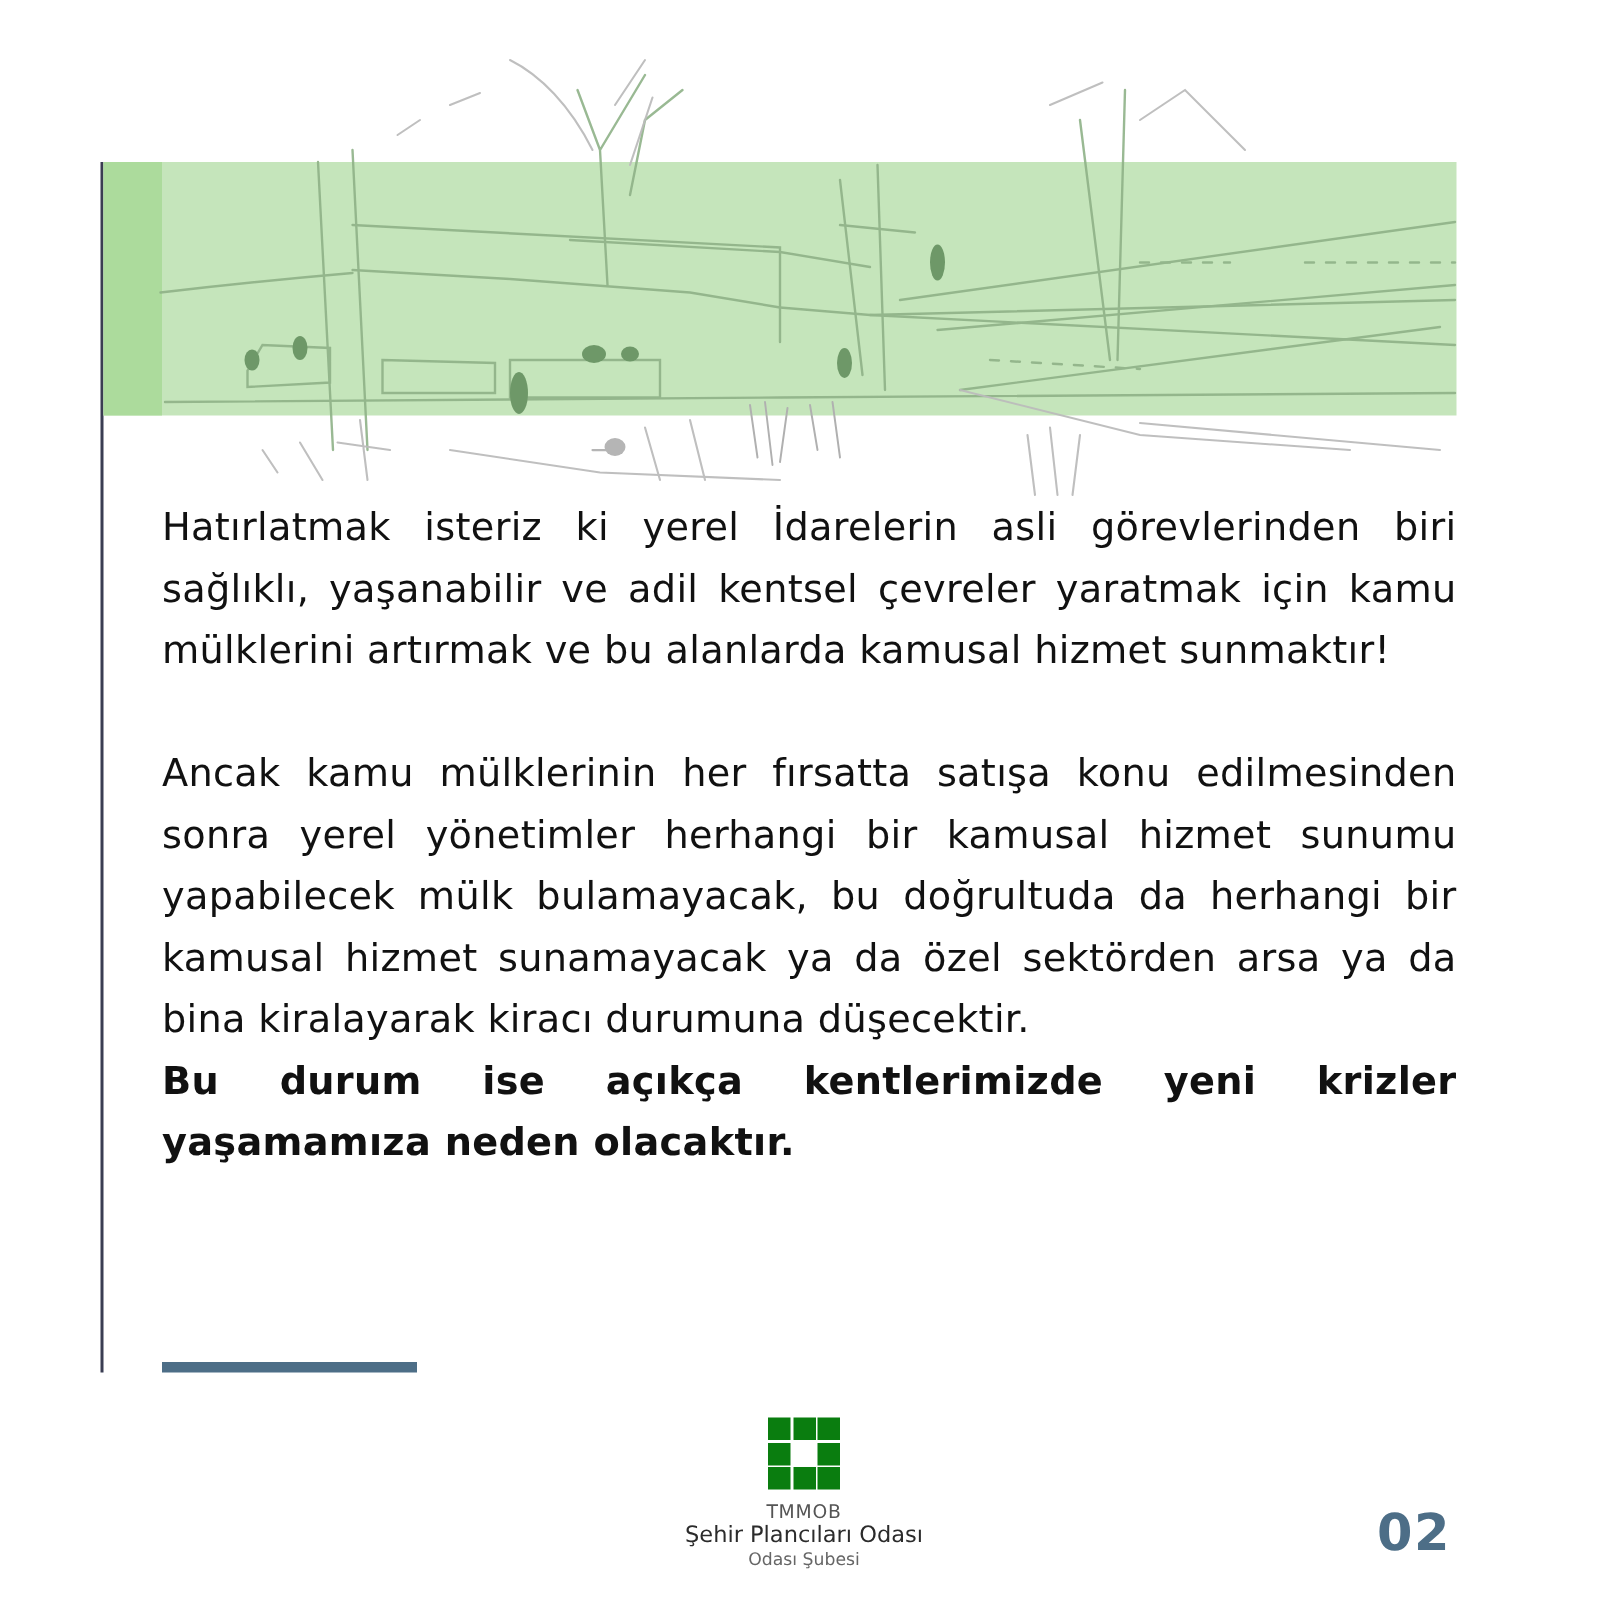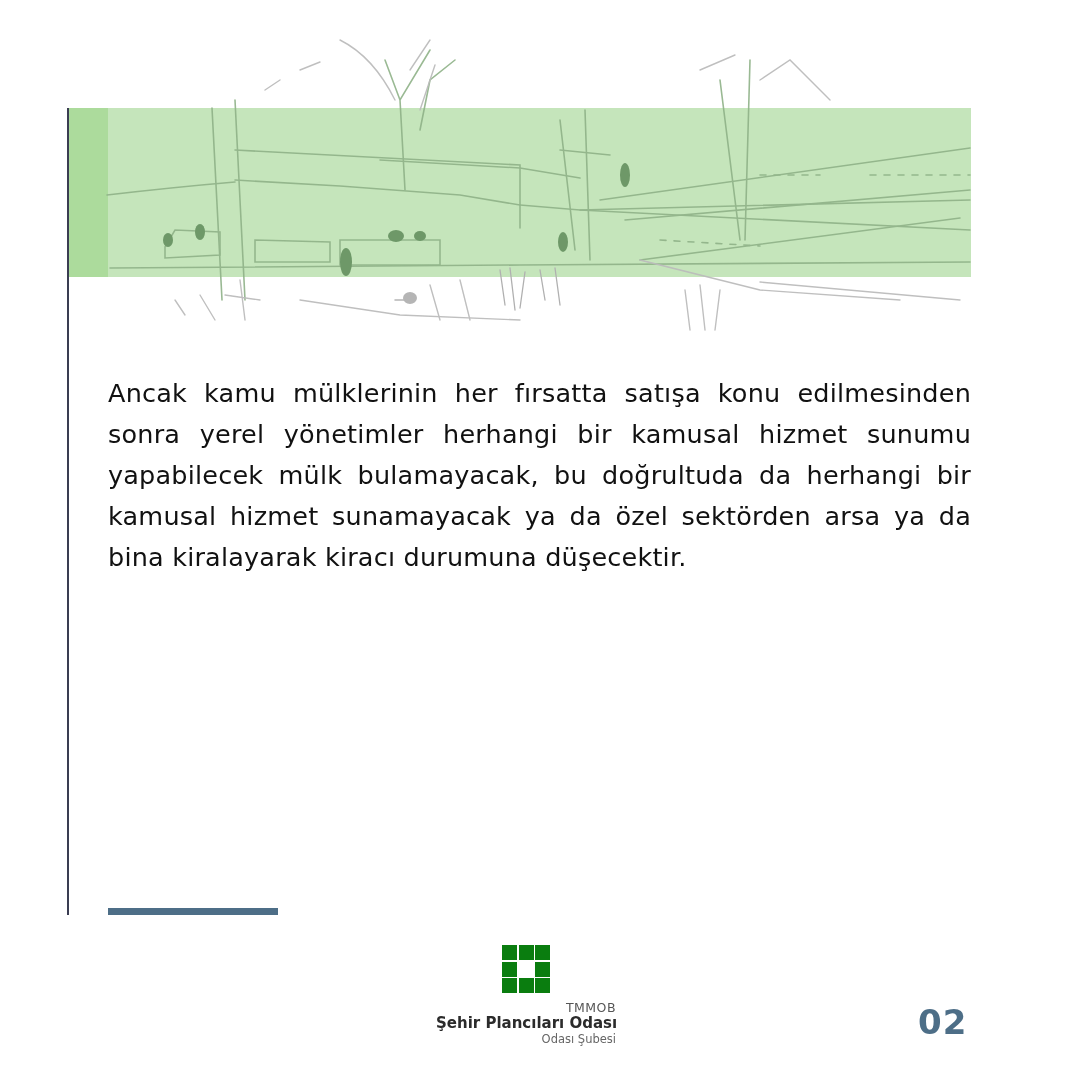--- a/index.html
+++ b/index.html
@@ -12,26 +12,26 @@
     .band-strip { position: absolute; left: 69px; top: 108px; width: 39px; height: 169px; background: #acdb9c; }
     .sketch { position: absolute; left: 0; top: 0; width: 1080px; height: 340px; pointer-events: none; }
     .body-text {
       position: absolute; left: 108px; top: 332px; width: 863px;
       font-size: 25.5px; line-height: 41px; text-align: justify; letter-spacing: 0.2px;
     }
     .body-text p { margin: 0; }
     .gap { height: 41px; }
     .bold { font-weight: bold; }
     .accent-bar { position: absolute; left: 108px; top: 908px; width: 170px; height: 7px; background: #4d6e87; }
-    .logo { position: absolute; left: 436px; top: 945px; width: 180px; text-align: right; }
+    .logo { position: absolute; left: 446px; top: 945px; width: 180px; text-align: center; }
     .logo-mark { width: 48px; height: 48px; margin: 0 auto; display: grid; grid-template-columns: repeat(3, 15px); grid-template-rows: repeat(3, 15px); gap: 1.5px; }
     .logo-mark span { background: #0a7d0f; }
     .logo-mark span.hole { background: #ffffff; }
     .logo-t1 { font-size: 12.5px; color: #555555; letter-spacing: 0.5px; margin-top: 8px; line-height: 14px; }
-    .logo-t2 { font-size: 15px; color: #2b2b2b; line-height: 17px; white-space: nowrap; font-weight: bold; }
+    .logo-t2 { font-size: 15px; color: #2b2b2b; line-height: 17px; white-space: nowrap; }
     .logo-t3 { font-size: 11.5px; color: #666666; line-height: 14px; }
     .page-num { position: absolute; left: 918px; top: 1002px; font-size: 34px; font-weight: bold; color: #4d6e87; letter-spacing: 1px; }
   </style>
 </head>
 <body>
 
 <div class="vline"></div>
 <div class="band"></div>
 <div class="band-strip"></div>
 
@@ -84,22 +84,24 @@
     <path d="M685 290 L690 330 M700 285 L705 330 M720 290 L715 330"></path>
   </g>
   <g stroke="#b0b0b0" stroke-width="1.3">
     <path d="M500 270 L505 305 M510 268 L515 310 M525 272 L520 308 M540 270 L545 300 M555 268 L560 305"></path>
   </g>
   <ellipse cx="410" cy="298" rx="7" ry="6" fill="#b5b5b5"></ellipse>
   <path d="M395 300 L405 300" stroke="#b5b5b5" stroke-width="1.5"></path>
 </svg>
 
 <div class="body-text">
+  <p>Hatırlatmak isteriz ki yerel İdarelerin asli görevlerinden biri sağlıklı, yaşanabilir ve adil kentsel çevreler yaratmak için kamu mülklerini artırmak ve bu alanlarda kamusal hizmet sunmaktır!</p>
   <div class="gap"></div>
   <p>Ancak kamu mülklerinin her fırsatta satışa konu edilmesinden sonra yerel yönetimler herhangi bir kamusal hizmet sunumu yapabilecek mülk bulamayacak, bu doğrultuda da herhangi bir kamusal hizmet sunamayacak ya da özel sektörden arsa ya da bina kiralayarak kiracı durumuna düşecektir.</p>
+  <p class="bold">Bu durum ise açıkça kentlerimizde yeni krizler yaşamamıza neden olacaktır.</p>
 </div>
 
 <div class="accent-bar"></div>
 
 <div class="logo">
   <div class="logo-mark">
     <span></span>
       <span></span>
       <span></span>
     <span></span>

